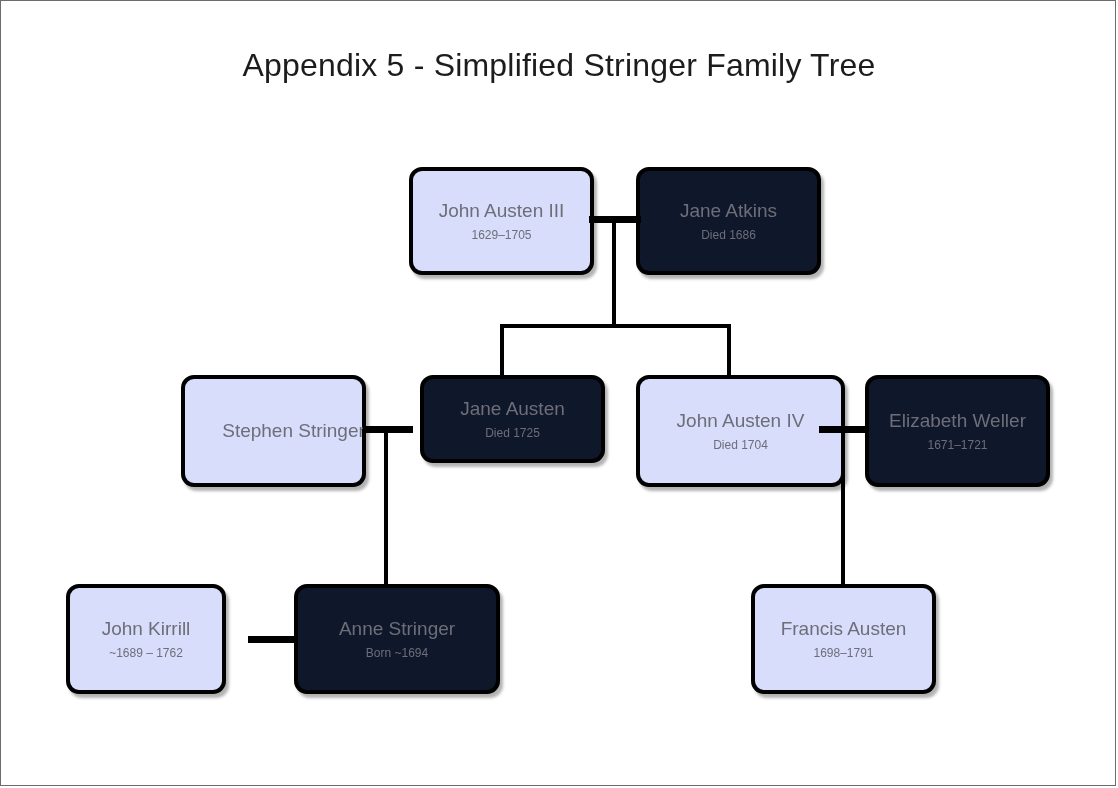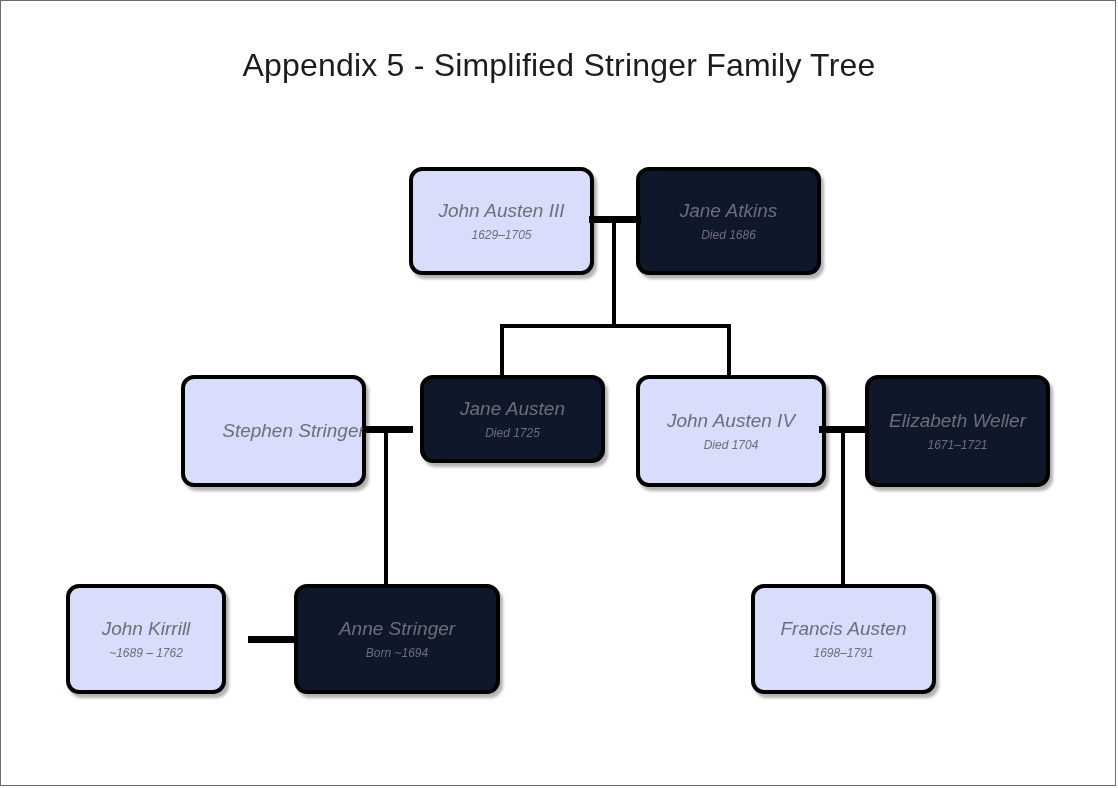--- a/index.html
+++ b/index.html
@@ -47,21 +47,20 @@
     position: absolute;
     box-sizing: border-box;
     border: 4px solid #000000;
     border-radius: 13px;
     display: flex;
     flex-direction: column;
     align-items: center;
     justify-content: center;
     z-index: 2;
     box-shadow: 3px 4px 3px rgba(0,0,0,0.30);
-    font-style: italic;
   }
   .node.male   { background: #d7ddfb; }
   .node.female { background: #0f172a; }
   .node .nm {
     font-size: 19px;
     color: #6e6e78;
     line-height: 1.15;
     white-space: nowrap;
   }
   .node .dt {
@@ -111,21 +110,21 @@
 
   <div class="node male no-date" style="left:180px; top:374px; width:185px; height:112px;">
     <div class="nm">Stephen Stringer</div>
   </div>
 
   <div class="node female" style="left:419px; top:374px; width:185px; height:88px;">
     <div class="nm">Jane Austen</div>
     <div class="dt">Died 1725</div>
   </div>
 
-  <div class="node male" style="left:635px; top:374px; width:190px; height:112px;">
+  <div class="node male" style="left:635px; top:374px; width:209px; height:112px;">
     <div class="nm">John Austen IV</div>
     <div class="dt">Died 1704</div>
   </div>
 
   <div class="node female" style="left:864px; top:374px; width:185px; height:112px;">
     <div class="nm">Elizabeth Weller</div>
     <div class="dt">1671–1721</div>
   </div>
 
   <div class="node male" style="left:65px; top:583px; width:160px; height:110px;">

